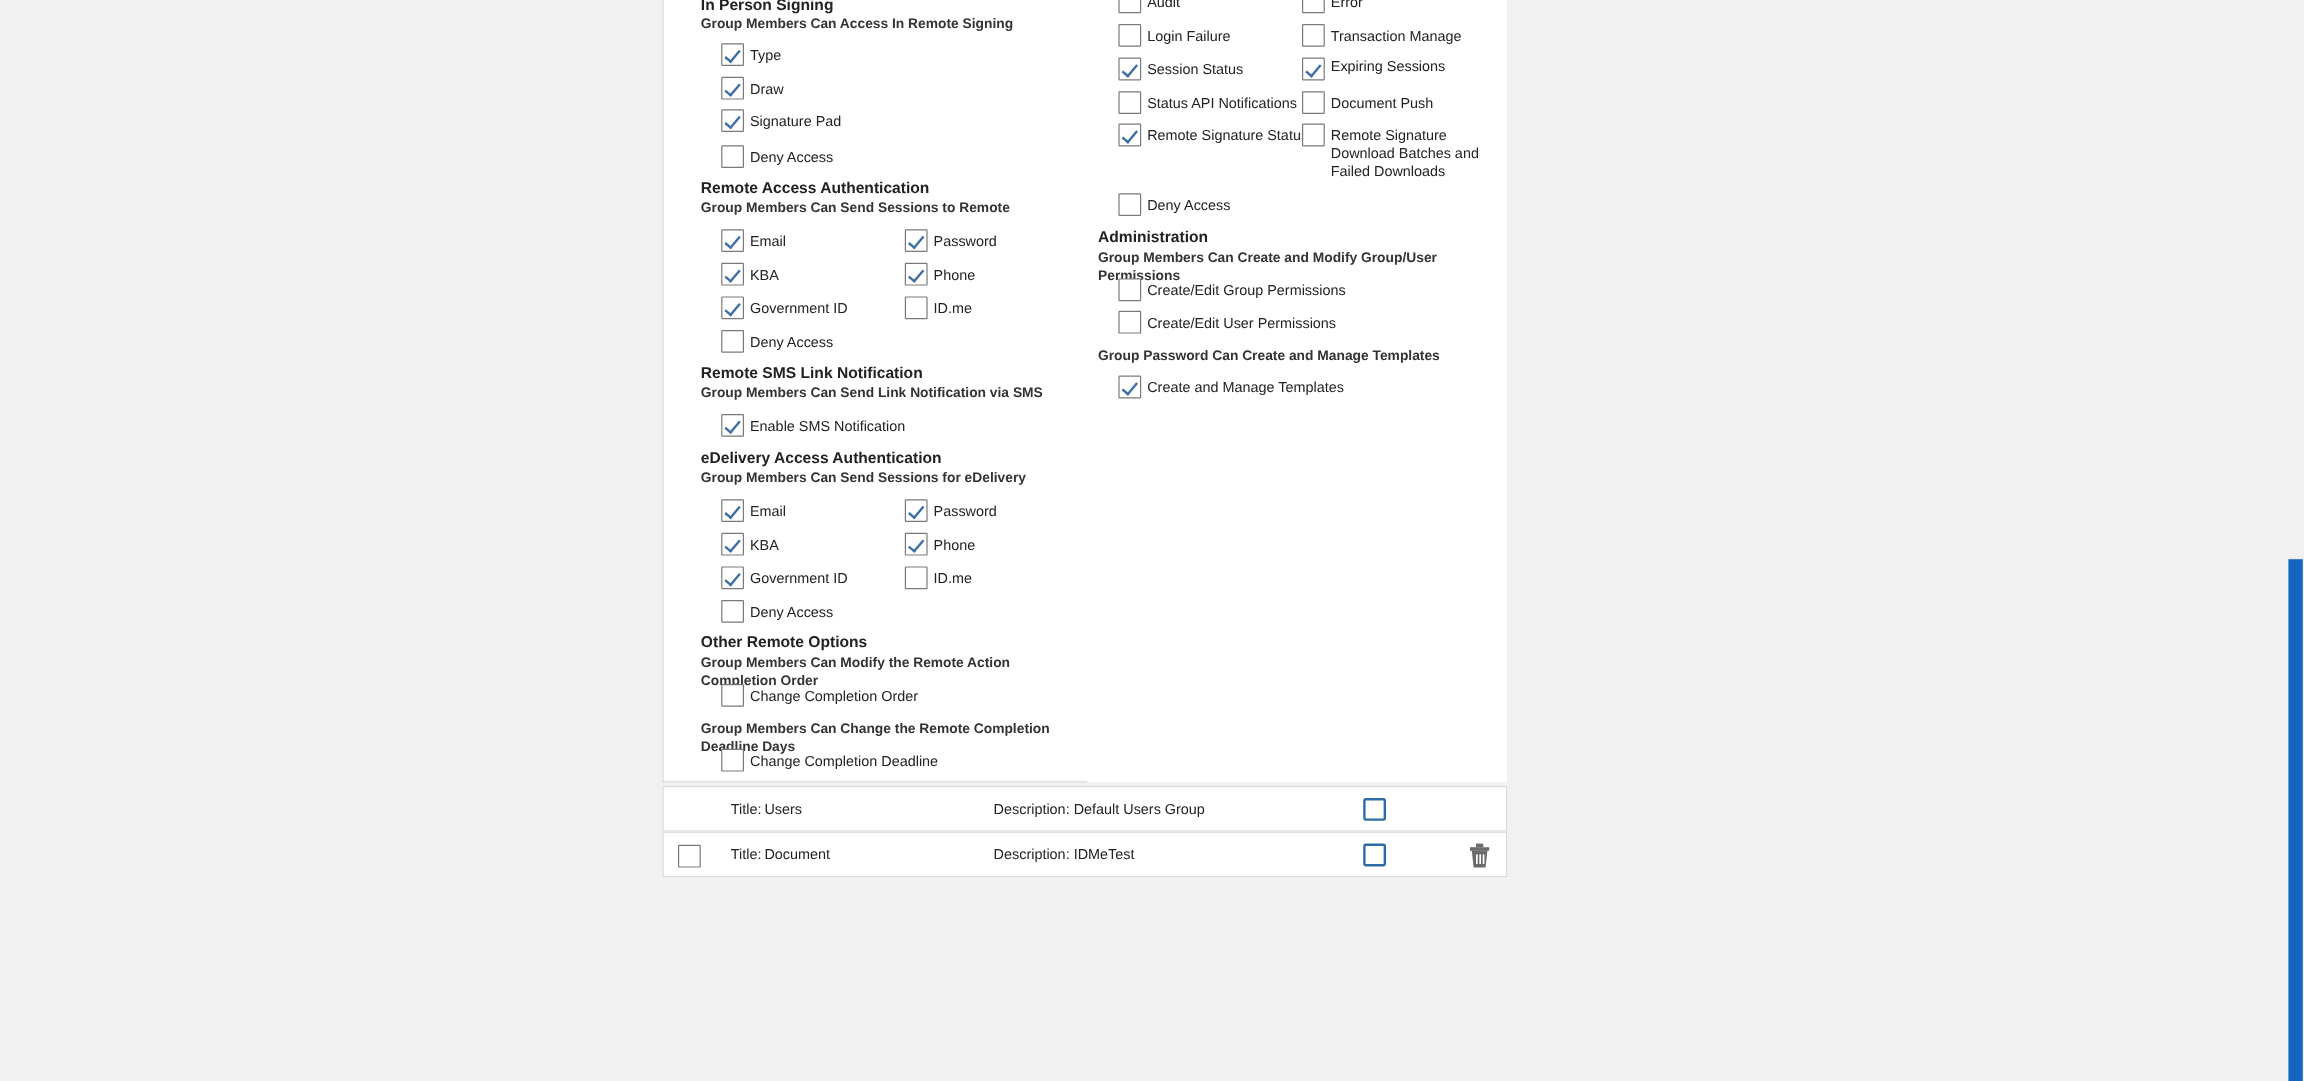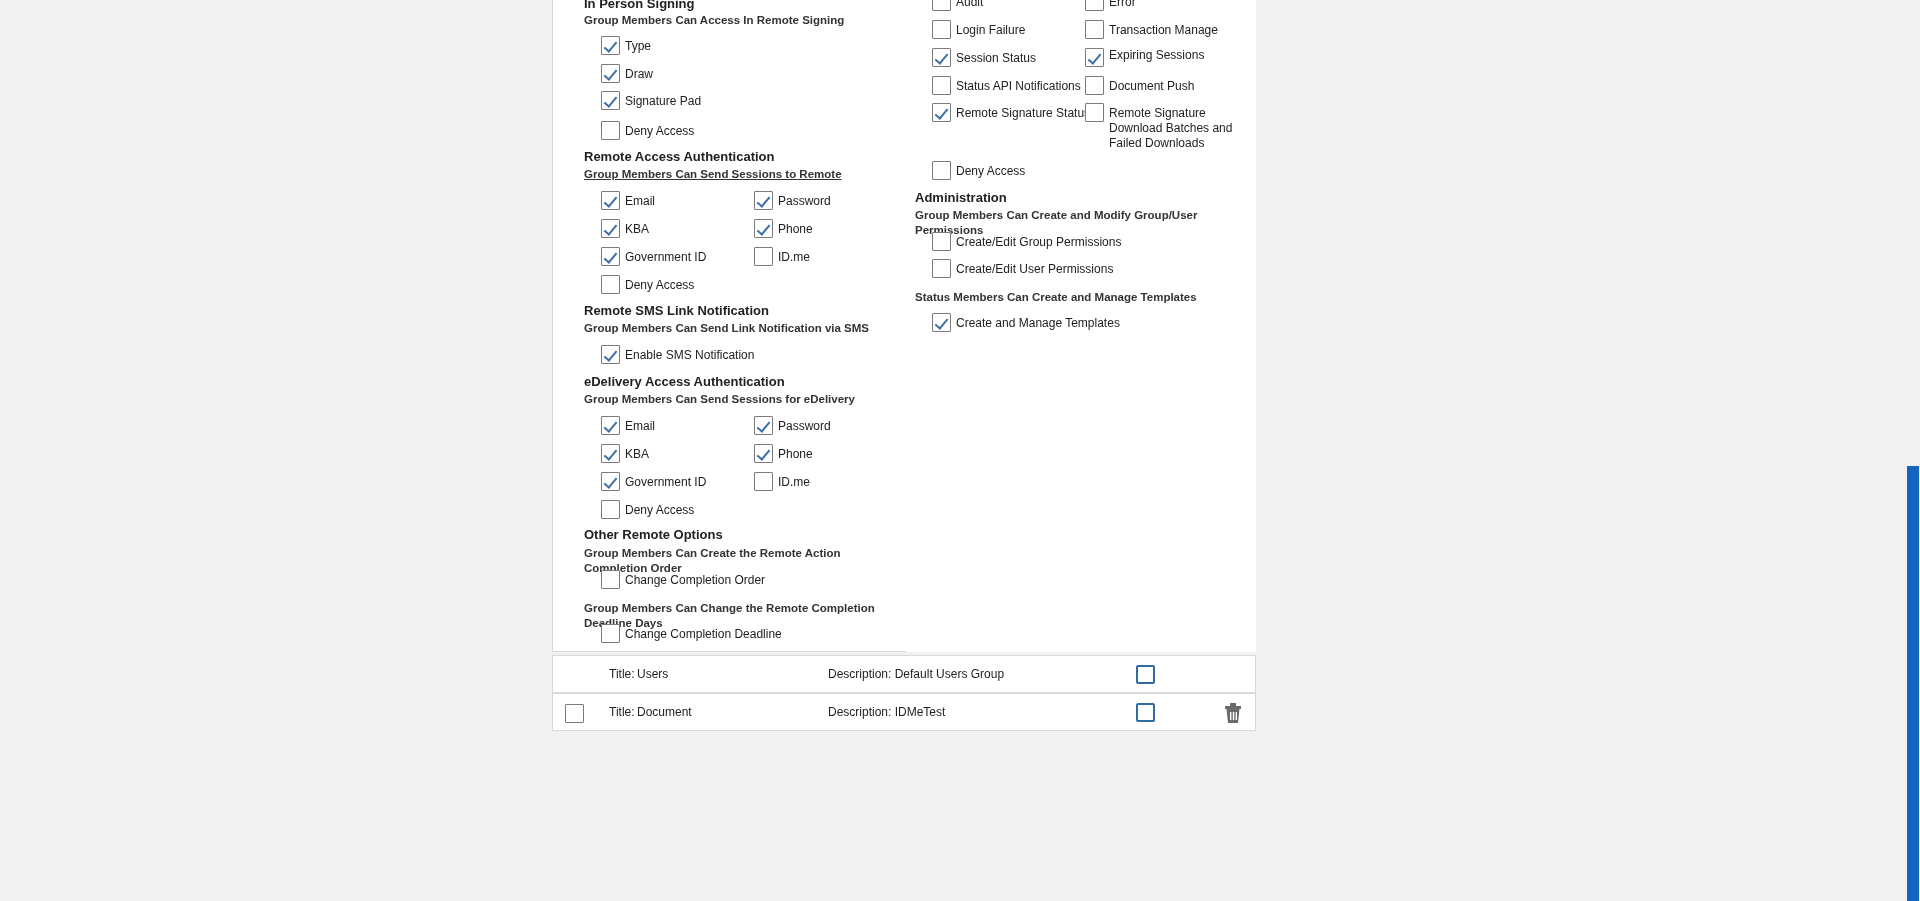--- a/index.html
+++ b/index.html
@@ -189,21 +189,21 @@
     <div class="cb-row" style="position:absolute; left:0; top:91px; width:320px;">
       <span class="cb checked" style="left:17px; top:0;"></span>
       <span class="cb-label" style="left:41px; top:3px;">Signature Pad</span>
     </div>
     <div class="cb-row" style="position:absolute; left:0; top:121px; width:320px;">
       <span class="cb" style="left:17px; top:0;"></span>
       <span class="cb-label" style="left:41px; top:3px;">Deny Access</span>
     </div>
 
     <div class="sec-title" style="position:absolute; left:0; top:149px;">Remote Access Authentication</div>
-    <div class="sec-sub" style="position:absolute; left:0; top:167px;text-decoration:underline;">Group Members Can Send Sessions to Remote</div>
+    <div class="sec-sub" style="position:absolute; left:0; top:167px;">Group Members Can Send Sessions to Remote</div>
 
     <div class="cb-row" style="position:absolute; left:0; top:191px; width:320px;">
       <span class="cb checked" style="left:17px; top:0;"></span>
       <span class="cb-label" style="left:41px; top:3px;">Email</span>
       <span class="cb checked" style="left:170px; top:0;"></span>
       <span class="cb-label" style="left:194px; top:3px;">Password</span>
     </div>
     <div class="cb-row" style="position:absolute; left:0; top:219px; width:320px;">
       <span class="cb checked" style="left:17px; top:0;"></span>
       <span class="cb-label" style="left:41px; top:3px;">KBA</span>
@@ -248,21 +248,21 @@
       <span class="cb-label" style="left:41px; top:3px;">Government ID</span>
       <span class="cb" style="left:170px; top:0;"></span>
       <span class="cb-label" style="left:194px; top:3px;">ID.me</span>
     </div>
     <div class="cb-row" style="position:absolute; left:0; top:500px; width:320px;">
       <span class="cb" style="left:17px; top:0;"></span>
       <span class="cb-label" style="left:41px; top:3px;">Deny Access</span>
     </div>
 
     <div class="sec-title" style="position:absolute; left:0; top:527px;">Other Remote Options</div>
-    <div class="sec-sub" style="position:absolute; left:0; top:546px;">Group Members Can Create the Remote Action Completion Order</div>
+    <div class="sec-sub" style="position:absolute; left:0; top:546px;">Group Members Can Modify the Remote Action Completion Order</div>
     <div class="cb-row" style="position:absolute; left:0; top:570px; width:320px;">
       <span class="cb" style="left:17px; top:0;"></span>
       <span class="cb-label" style="left:41px; top:3px;">Change Completion Order</span>
     </div>
     <div class="sec-sub" style="position:absolute; left:0; top:601px;">Group Members Can Change the Remote Completion Deadline Days</div>
     <div class="cb-row" style="position:absolute; left:0; top:624px; width:320px;">
       <span class="cb" style="left:17px; top:0;"></span>
       <span class="cb-label" style="left:41px; top:3px;">Change Completion Deadline</span>
     </div>
   </div>
@@ -309,21 +309,21 @@
 
     <div class="cb-row" style="position:absolute; left:0; top:232px; width:340px;">
       <span class="cb" style="left:17px; top:0;"></span>
       <span class="cb-label" style="left:41px; top:3px;">Create/Edit Group Permissions</span>
     </div>
     <div class="cb-row" style="position:absolute; left:0; top:259px; width:340px;">
       <span class="cb" style="left:17px; top:0;"></span>
       <span class="cb-label" style="left:41px; top:3px;">Create/Edit User Permissions</span>
     </div>
 
-    <div class="sec-sub" style="position:absolute; left:0; top:290px;">Status Members Can Create and Manage Templates</div>
+    <div class="sec-sub" style="position:absolute; left:0; top:290px;">Group Password Can Create and Manage Templates</div>
     <div class="cb-row" style="position:absolute; left:0; top:313px; width:340px;">
       <span class="cb checked" style="left:17px; top:0;"></span>
       <span class="cb-label" style="left:41px; top:3px;">Create and Manage Templates</span>
     </div>
   </div>
 
   <div class="grouprow" style="top:655px; height:38px;">
     <span class="title-lbl" style="left:56px; top:11px;">Title:</span>
     <span class="title-lbl" style="left:84px; top:11px;">Users</span>
     <span class="desc-lbl" style="left:275px; top:11px;">Description: Default Users Group</span>

